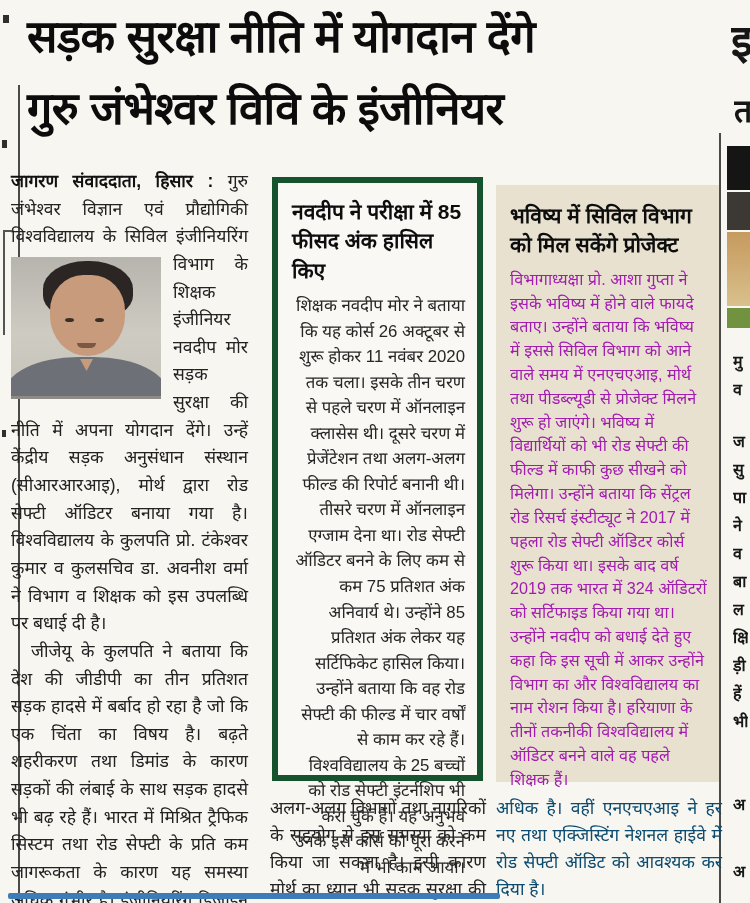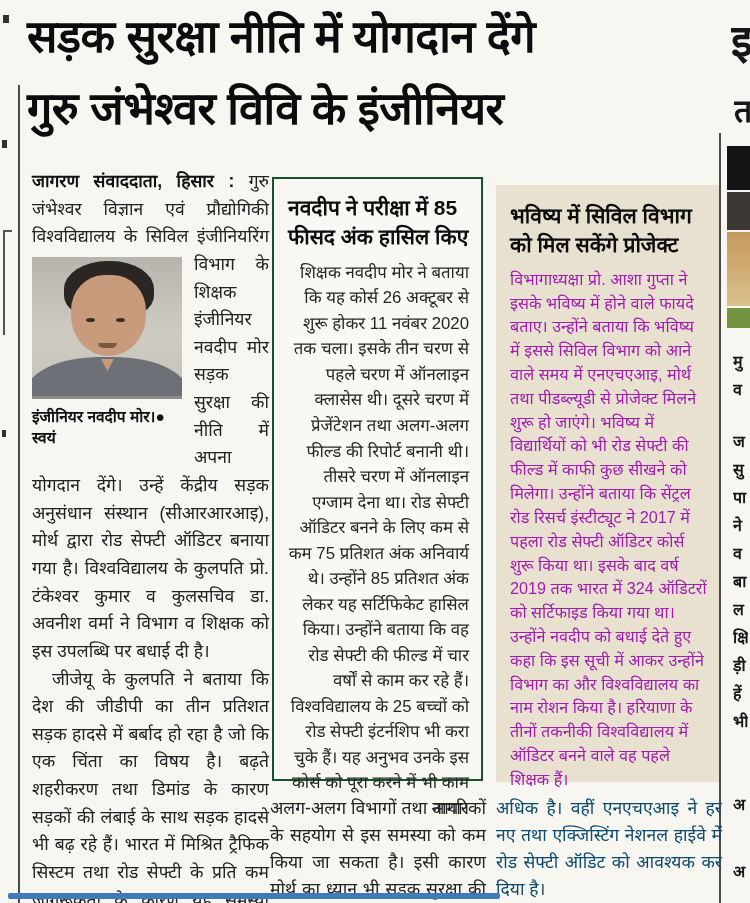--- a/index.html
+++ b/index.html
@@ -15,21 +15,21 @@
     position:absolute; left:27px; top:2px; width:692px;
     font-size:45px; font-weight:800; line-height:1.55;
     color:#0c0c0c; letter-spacing:-0.5px; white-space:nowrap;
   }
   
   .rule-v-left  { position:absolute; left:18px;  top:85px;  width:2px; height:818px; background:#4a4a48; }
   .rule-v-right { position:absolute; left:719px; top:133px; width:2px; height:770px; background:#4a4a48; }
   .rule-blue    { position:absolute; left:8px; top:893px; width:492px; height:6px; background:#3d7cb8; border-radius:2px; }
   
   .col1 {
-    position:absolute; left:32px; top:168px; width:237px; height:712px;
+    position:absolute; left:11px; top:168px; width:237px; height:712px;
     font-size:17.5px; line-height:1.58; text-align:justify; color:#222;
   }
   .col1 p + p { text-indent:20px; }
   .dateline { font-weight:800; color:#111; }
   
   .photo-wrap { float:left; width:152px; margin:6px 10px 4px 0; }
   .photo {
     position:relative; width:150px; height:142px; overflow:hidden;
     background:linear-gradient(180deg,#b7b4ad 0%,#cecbc3 55%,#c5c2ba 100%);
     border-bottom:3px solid #8e8c86;
@@ -38,21 +38,21 @@
   .face  { position:absolute; left:26%; top:13%; width:50%; height:58%; background:#c79b7b; border-radius:46% 46% 52% 52%; }
   .eye   { position:absolute; top:44%; width:9px; height:4px; background:#3a2e25; border-radius:50%; }
   .eye.l { left:36%; } .eye.r { left:56%; }
   .mouth { position:absolute; left:44%; top:62%; width:19px; height:5px; background:#7e5743; border-radius:0 0 8px 8px; }
   .shirt { position:absolute; left:-4%; bottom:-2%; width:108%; height:30%; background:#6d7076; border-radius:45% 45% 0 0 / 85% 85% 0 0; }
   .collar{ position:absolute; left:46%; bottom:18%; width:13px; height:12px; background:#c79b7b; clip-path:polygon(0 0,100% 0,50% 100%); }
   .caption { font-size:15.5px; font-weight:800; line-height:1.35; margin-top:8px; text-align:left; color:#111; }
   
   .box-mid {
     position:absolute; left:272px; top:177px; width:211px; height:604px;
-    border:2px solid #14532d; background:#f9f8f4; padding:14px 12px 10px 14px;
+    border:6px solid #14532d; background:#f9f8f4; padding:14px 12px 10px 14px;
   }
   .box-mid .box-head { font-size:21px; font-weight:800; line-height:1.4; color:#0d0d0d; margin-bottom:8px; }
   .box-mid .box-body { font-size:16.8px; line-height:1.52; color:#262626; text-align:right; }
   
   .box-right {
     position:absolute; left:496px; top:185px; width:223px; height:597px;
     background:#e8e1d0; padding:16px 12px 14px 14px;
   }
   .box-right .box-head { font-size:21px; font-weight:800; line-height:1.4; color:#0d0d0d; margin-bottom:8px; }
   .box-right .box-body { font-size:16.2px; line-height:1.47; color:#a21caf; text-align:left; }
@@ -98,21 +98,20 @@
       <span class="photo-wrap">
         <span class="photo" style="display:block;">
           <span class="hair"></span>
           <span class="face"></span>
           <span class="eye l"></span>
           <span class="eye r"></span>
           <span class="mouth"></span>
           <span class="shirt"></span>
           <span class="collar"></span>
         </span>
-        <span class="caption" style="display:block;">इंजीनियर नवदीप मोर।● स्वयं</span>
       </span>
       <span>इंजीनियरिंग विभाग के शिक्षक इंजीनियर नवदीप मोर सड़क सुरक्षा की नीति में अपना योगदान देंगे। उन्हें केंद्रीय सड़क अनुसंधान संस्थान (सीआरआरआइ), मोर्थ द्वारा रोड सेफ्टी ऑडिटर बनाया गया है। विश्वविद्यालय के कुलपति प्रो. टंकेश्वर कुमार व कुलसचिव डा. अवनीश वर्मा ने विभाग व शिक्षक को इस उपलब्धि पर बधाई दी है।</span>
     </p>
     <p>जीजेयू के कुलपति ने बताया कि देश की जीडीपी का तीन प्रतिशत सड़क हादसे में बर्बाद हो रहा है जो कि एक चिंता का विषय है। बढ़ते शहरीकरण तथा डिमांड के कारण सड़कों की लंबाई के साथ सड़क हादसे भी बढ़ रहे हैं। भारत में मिश्रित ट्रैफिक सिस्टम तथा रोड सेफ्टी के प्रति कम जागरूकता के कारण यह समस्या अधिक गंभीर है। इंजीनियरिंग डिजाइन के अलावा</p>
   </div>
 
   <div class="box-mid">
     <div class="box-head">नवदीप ने परीक्षा में 85 फीसद अंक हासिल किए</div>
     <div class="box-body">शिक्षक नवदीप मोर ने बताया कि यह कोर्स 26 अक्टूबर से शुरू होकर 11 नवंबर 2020 तक चला। इसके तीन चरण से पहले चरण में ऑनलाइन क्लासेस थी। दूसरे चरण में प्रेजेंटेशन तथा अलग-अलग फील्ड की रिपोर्ट बनानी थी। तीसरे चरण में ऑनलाइन एग्जाम देना था। रोड सेफ्टी ऑडिटर बनने के लिए कम से कम 75 प्रतिशत अंक अनिवार्य थे। उन्होंने 85 प्रतिशत अंक लेकर यह सर्टिफिकेट हासिल किया। उन्होंने बताया कि वह रोड सेफ्टी की फील्ड में चार वर्षों से काम कर रहे हैं। विश्वविद्यालय के 25 बच्चों को रोड सेफ्टी इंटर्नशिप भी करा चुके हैं। यह अनुभव उनके इस कोर्स को पूरा करने में भी काम आया।</div>
   </div>

